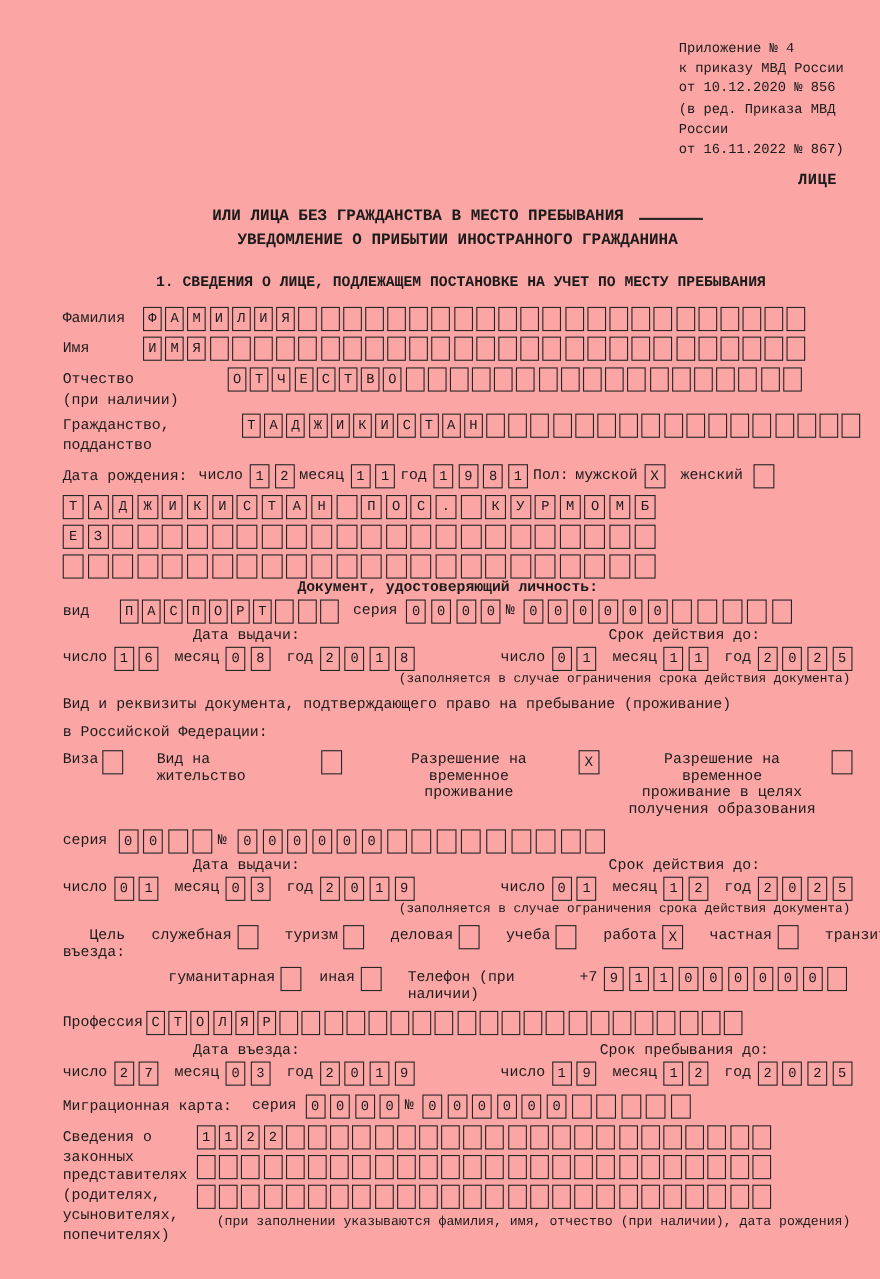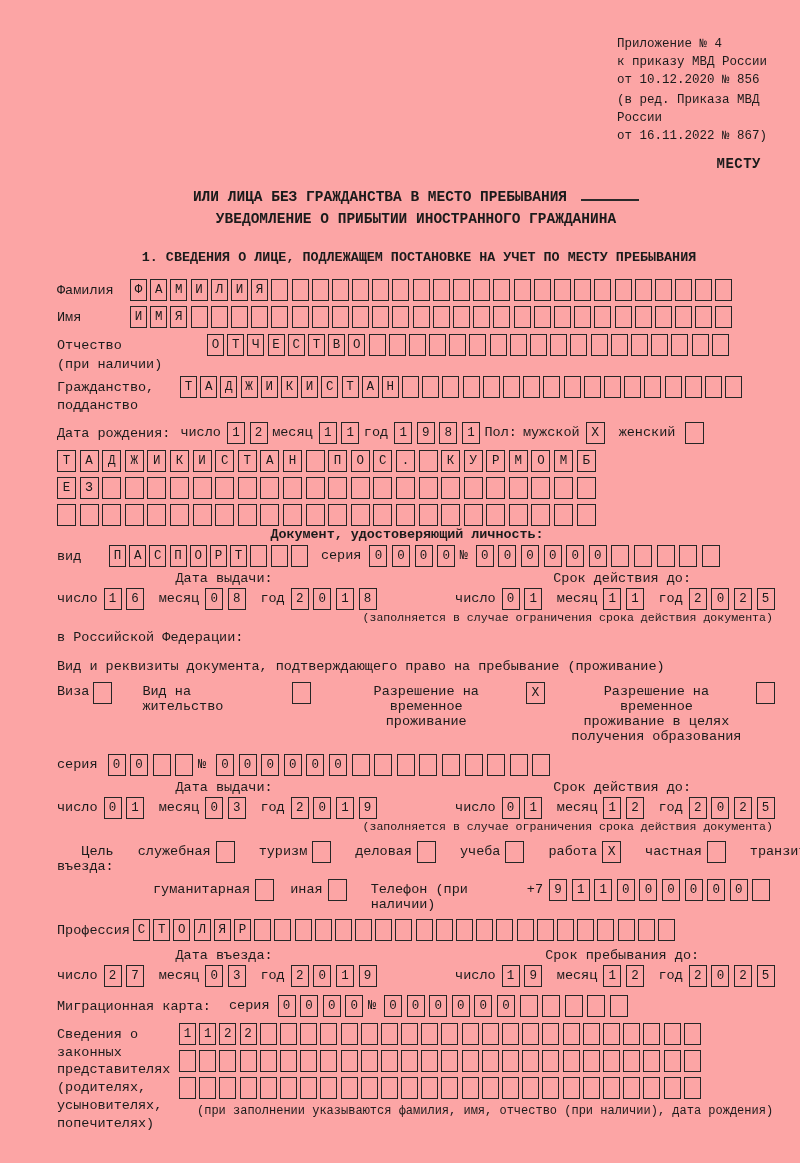--- a/index.html
+++ b/index.html
@@ -61,21 +61,21 @@
 </head>
 <body>
 
 <div class="page">
 
   <div class="appendix ml">Приложение № 4
 к приказу МВД России
 от 10.12.2020 № 856</div>
   <div class="appendix-note ml">(в ред. Приказа МВД России
 от 16.11.2022 № 867)</div>
-  <div class="forma">МЕСТУ</div>
+  <div class="forma">ЛИЦЕ</div>
 
   <div class="title">
     <div><span>ИЛИ ЛИЦА БЕЗ ГРАЖДАНСТВА В МЕСТО ПРЕБЫВАНИЯ</span><span class="blank-line"></span></div>
     <div>УВЕДОМЛЕНИЕ О ПРИБЫТИИ ИНОСТРАННОГО ГРАЖДАНИНА</div>
   </div>
 
   <div class="section1">1. СВЕДЕНИЯ О ЛИЦЕ, ПОДЛЕЖАЩЕМ ПОСТАНОВКЕ НА УЧЕТ ПО МЕСТУ ПРЕБЫВАНИЯ</div>
 
   <div class="row" style="margin-top:14px;">
     <span class="lbl" style="width:73px;">Фамилия</span>
@@ -175,21 +175,21 @@
         <span class="cell"></span>
         <span class="cell"></span>
         <span class="cell"></span>
         <span class="cell"></span>
         <span class="cell"></span>
         <span class="cell"></span>
         <span class="cell"></span>
       </span>
   </div>
 
-  <div class="row" style="margin-top:2px;">
+  <div class="row" style="margin-top:2px;gap:40px;">
     <span class="lbl ml" style="width:123px;">Гражданство,
 подданство</span>
     <span class="cells">
         <span class="cell">Т</span>
         <span class="cell">А</span>
         <span class="cell">Д</span>
         <span class="cell">Ж</span>
         <span class="cell">И</span>
         <span class="cell">К</span>
         <span class="cell">И</span>
@@ -406,22 +406,22 @@
             <span class="cell">2</span>
             <span class="cell">0</span>
             <span class="cell">2</span>
             <span class="cell">5</span>
           </span>
       </div>
     </span>
   </div>
   <div class="footnote">(заполняется в случае ограничения срока действия документа)</div>
 
+  <div class="intro">Вид и реквизиты документа, подтверждающего право на пребывание (проживание)</div>
   <div class="intro" style="margin-top:4px;">в Российской Федерации:</div>
-  <div class="intro">Вид и реквизиты документа, подтверждающего право на пребывание (проживание)</div>
 
   <div class="permit-row">
     <span class="permit-item">
       <span class="txt">Виза</span>
       <span class="cb" style="margin-left:4px;"></span>
     </span>
     <span class="permit-item" style="margin-left:30px;">
       <span class="txt">Вид на жительство</span>
       <span class="cb" style="margin-left:14px;"></span>
     </span>

